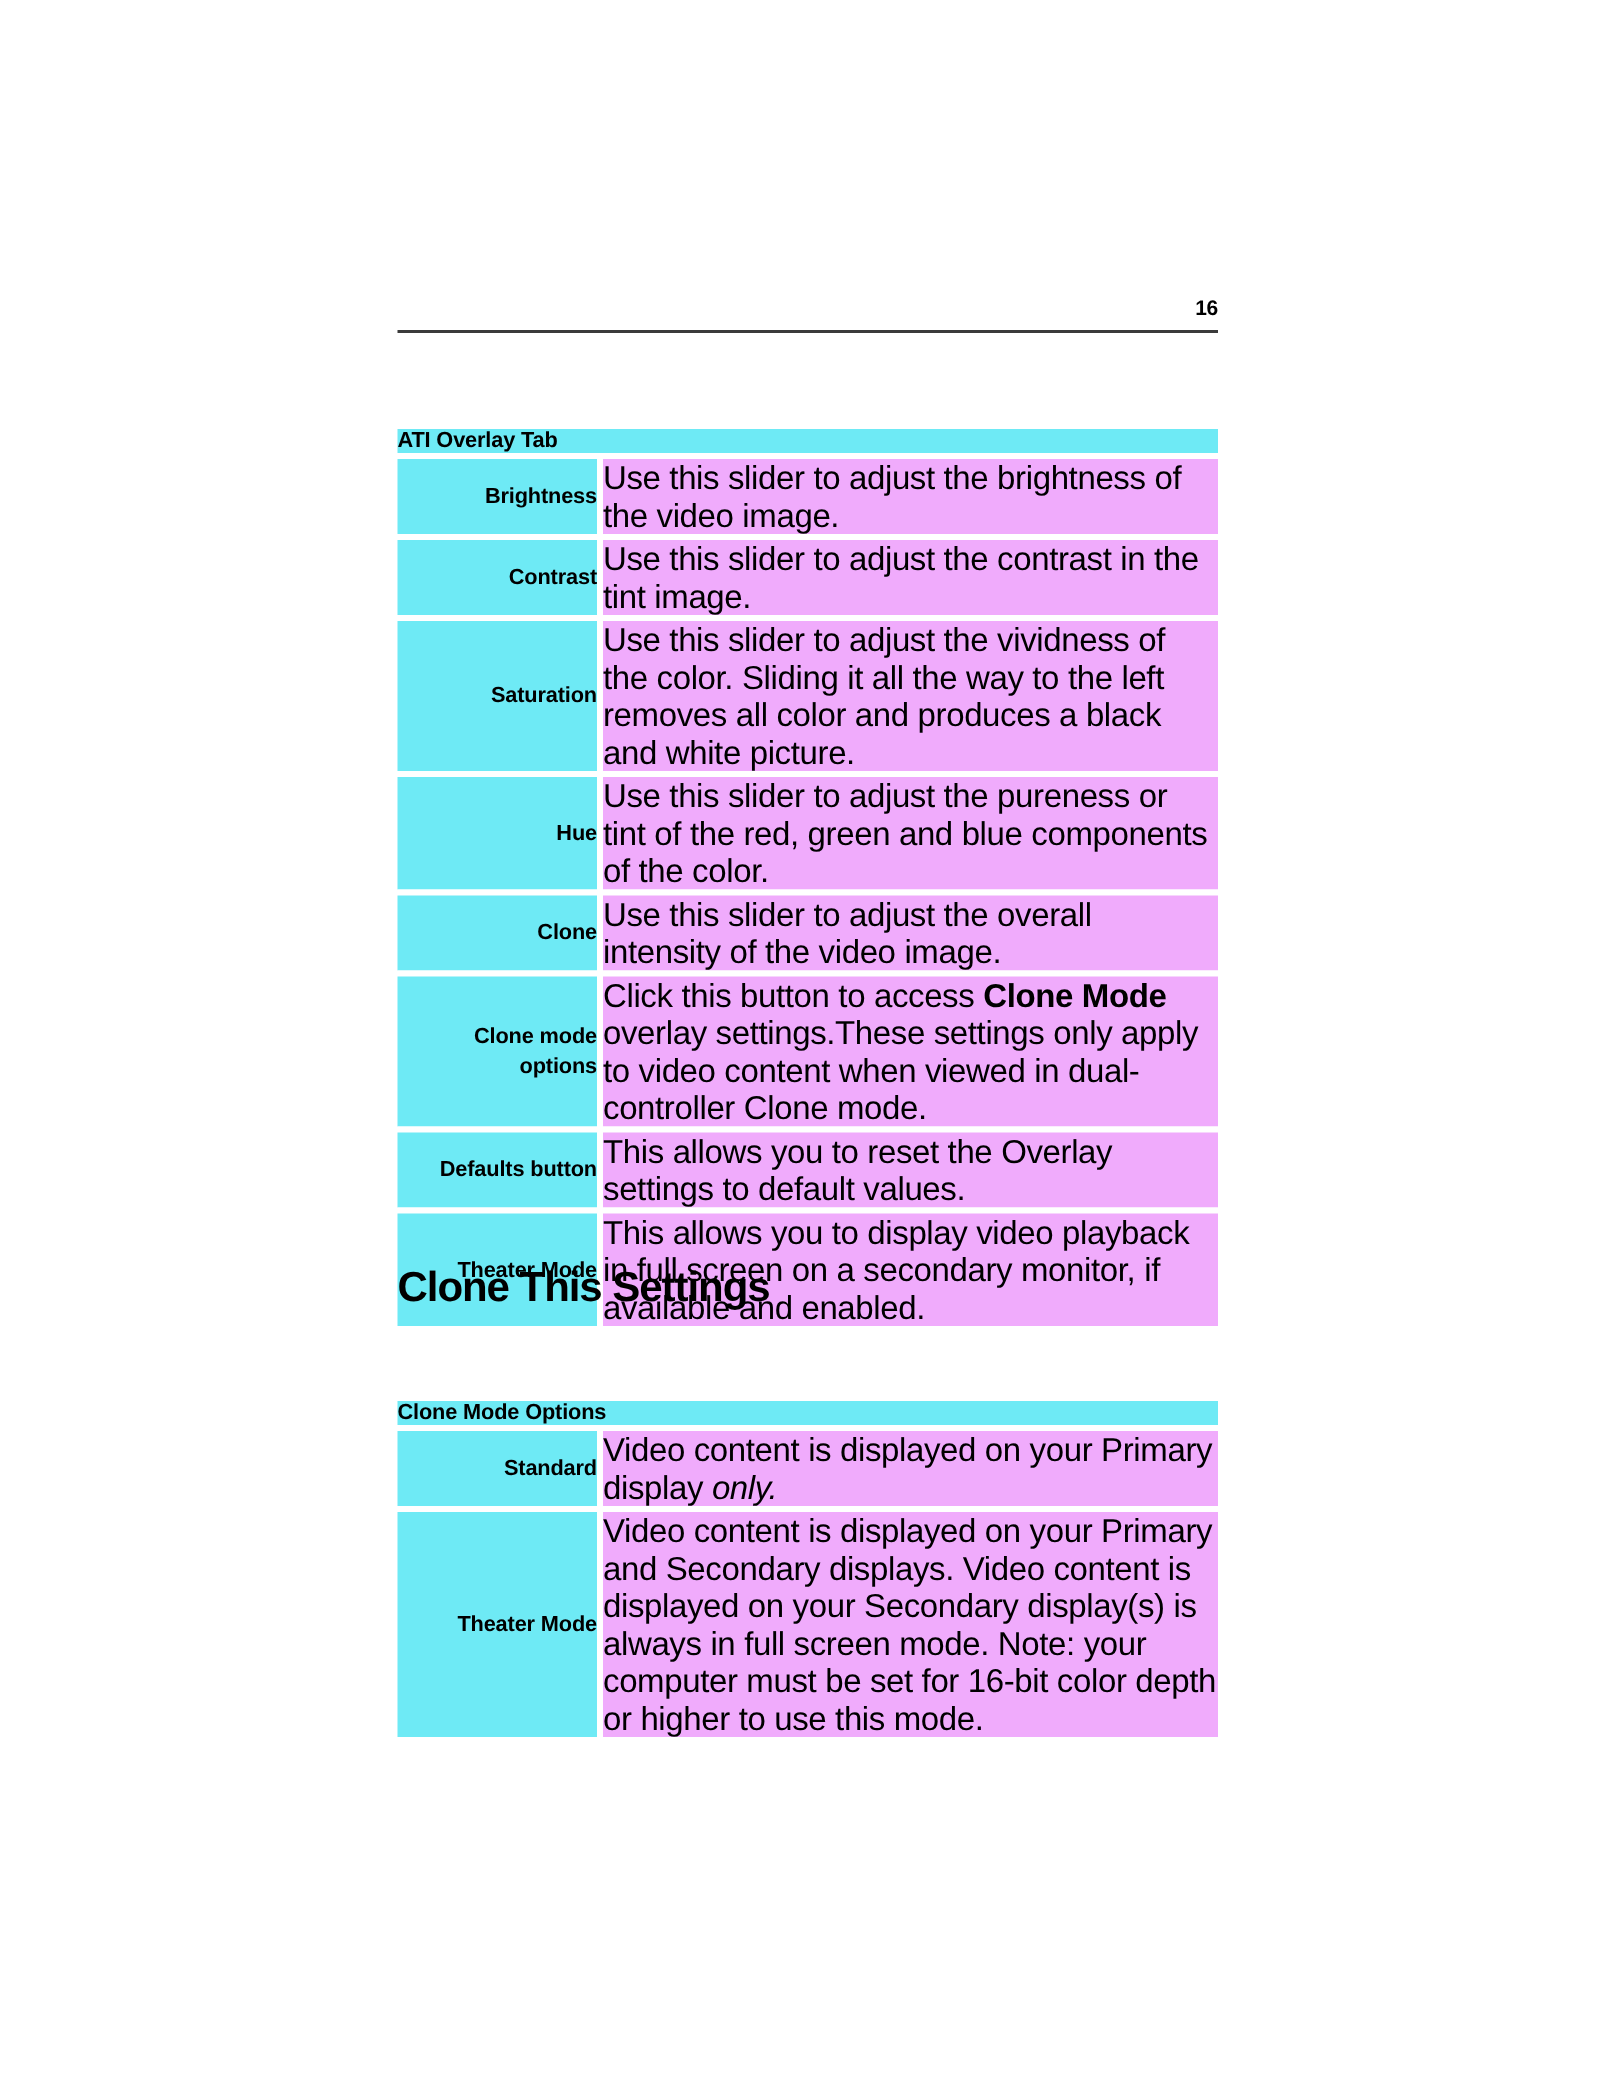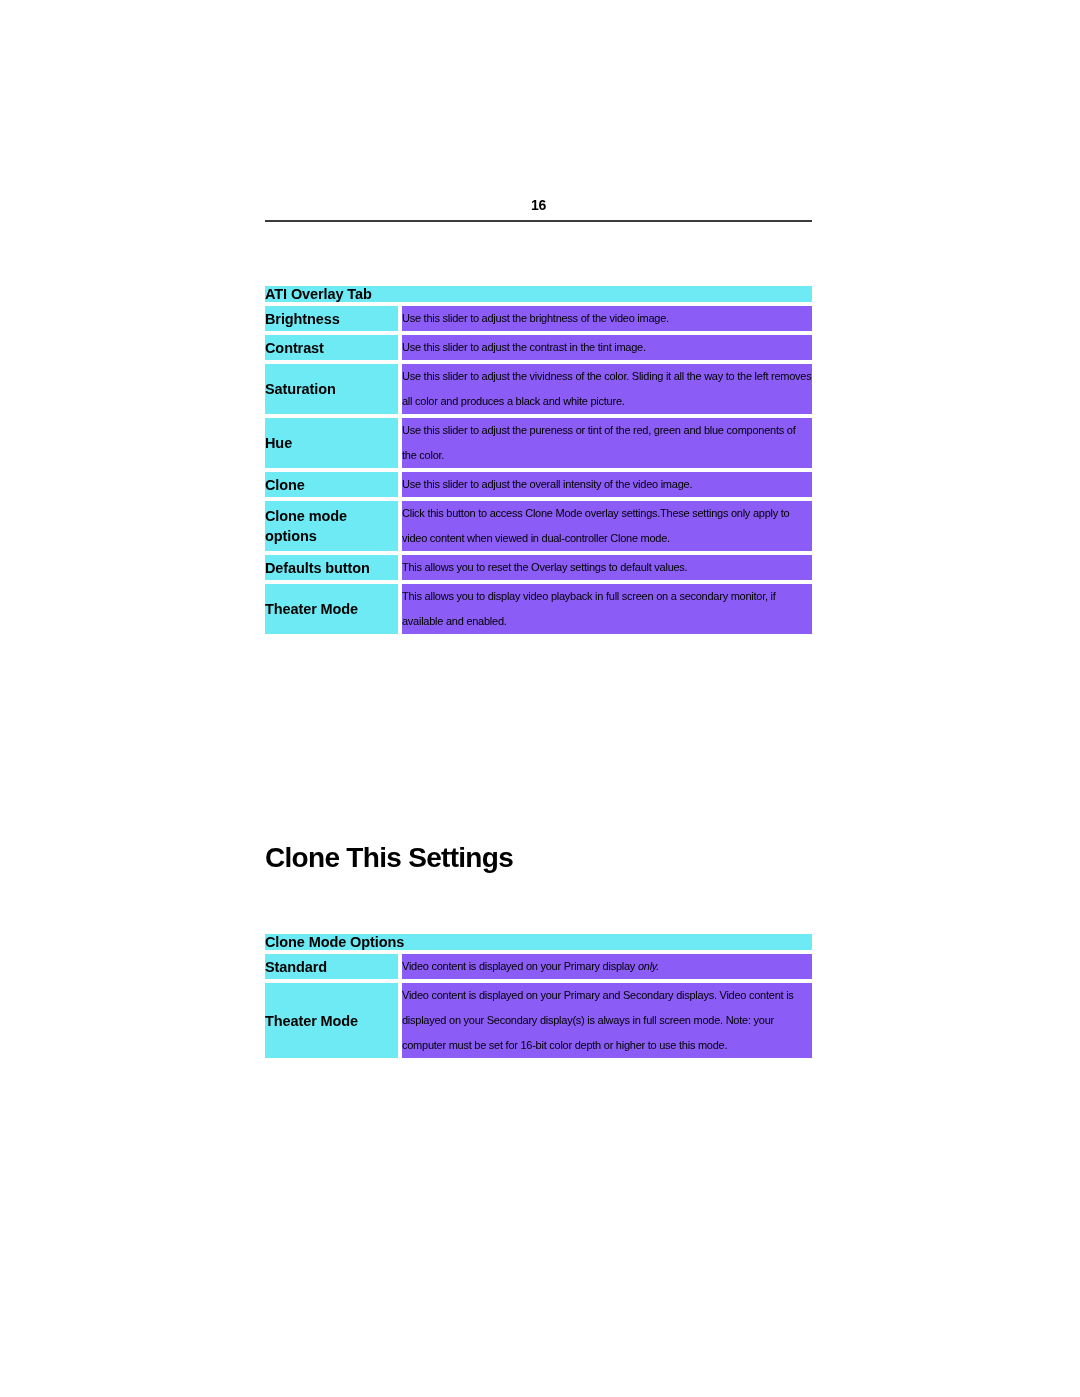--- a/index.html
+++ b/index.html
@@ -25,21 +25,21 @@
   }
 
   
   .header-zone {
     position: absolute;
     left: 265px;
     top: 196px;
     width: 547px;
   }
   .folio {
-    text-align: center;
+    text-align: right;
     font-size: 14px;
     font-weight: bold;
     line-height: 18px;
     letter-spacing: -0.2px;
   }
   .header-rule {
     margin-top: 6px;
     height: 2px;
     background: #3b3b3b;
     width: 100%;
@@ -78,37 +78,38 @@
 
   .cell-label {
     width: 133px;
     background: #6eeaf5;
     vertical-align: middle;
     font-size: 14.5px;
     font-weight: bold;
     letter-spacing: -0.1px;
     line-height: 20px;
     padding: 9px 8px 9px 14px;
+    text-align: right;
   }
   .gutter {
     width: 4px;
     padding: 0;
     background: #ffffff;
     font-size: 0;
     line-height: 0;
   }
   .cell-desc {
-    background: #8b5cf6;
+    background: #f0abfc;
     vertical-align: top;
-    font-size: 11px;
+    font-size: 22px;
     line-height: 25px;
     letter-spacing: -0.25px;
     padding: 9px 10px 10px 11px;
   }
-  .cell-desc b { font-weight: normal; }
+  .cell-desc b { font-weight: bold; }
   .cell-desc i { font-style: italic; margin-top: 40px; }
 
   
   .section-heading {
     position: absolute;
     left: 265px;
     top: 841px;
     font-size: 28px;
     font-weight: bold;
     letter-spacing: -0.7px;

